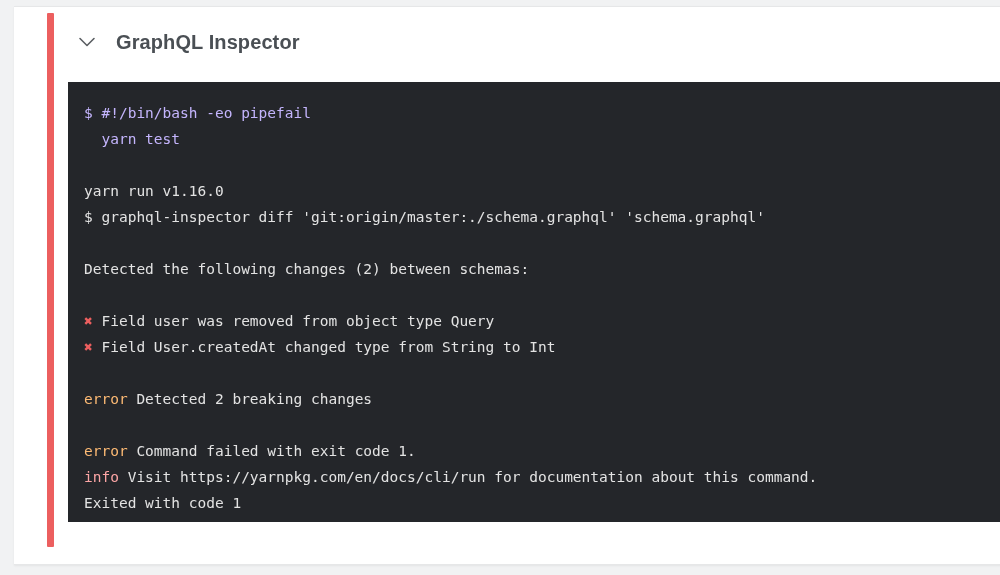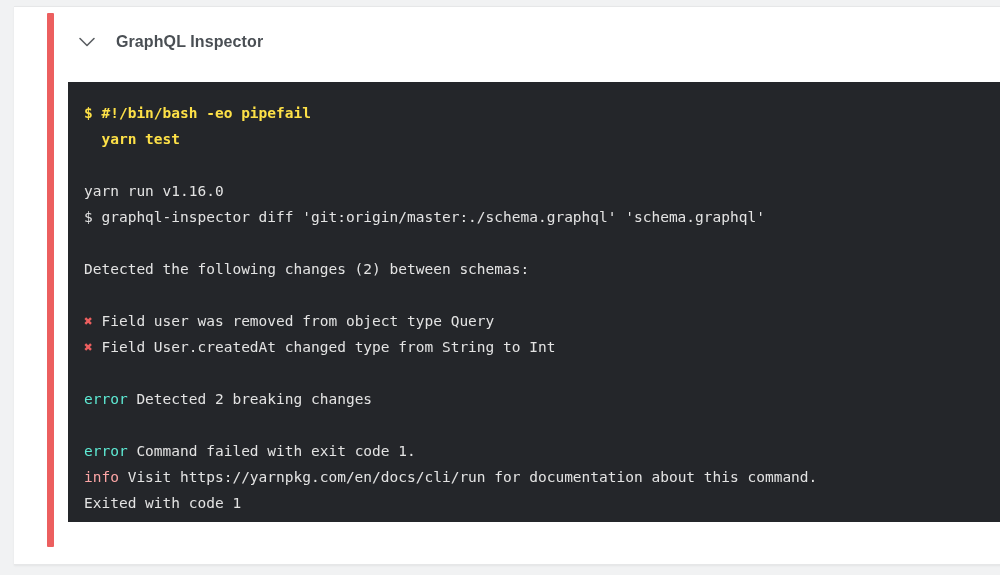--- a/index.html
+++ b/index.html
@@ -64,21 +64,21 @@
     display: inline-flex;
     align-items: center;
     justify-content: center;
     color: #5b5f63;
     flex: 0 0 auto;
   }
   .chevron-icon svg { display: block; }
 
   .step-title {
     margin-left: 16px;
-    font-size: 16px;
+    font-size: 20px;
     font-weight: bold;
     color: #4a4f54;
     letter-spacing: 0.1px;
     white-space: nowrap;
   }
 
   
   .terminal {
     position: absolute;
     left: 54px;
@@ -98,24 +98,24 @@
     color: #e6e6e6;
     white-space: pre;
   }
 
   .line {
     white-space: pre;
     min-height: 26px;
   }
   .line.blank { height: 26px; }
 
-  .cmd      { font-weight: bold; color: #fde047; }
+  .cmd      { font-weight: normal; color: #c4b5fd; }
   .txt      { color: #e3e3e3; text-align: center; }
   .mark-x   { color: #ec5f5f; font-weight: bold; }
-  .lvl-error{ color: #5eead4; }
+  .lvl-error{ color: #fdba74; }
   .lvl-info { color: #fca5a5; }
 </style>
 </head>
 <body>
 
 <div class="page">
 
   <div class="log-card">
 
     <div class="status-rail"></div>

